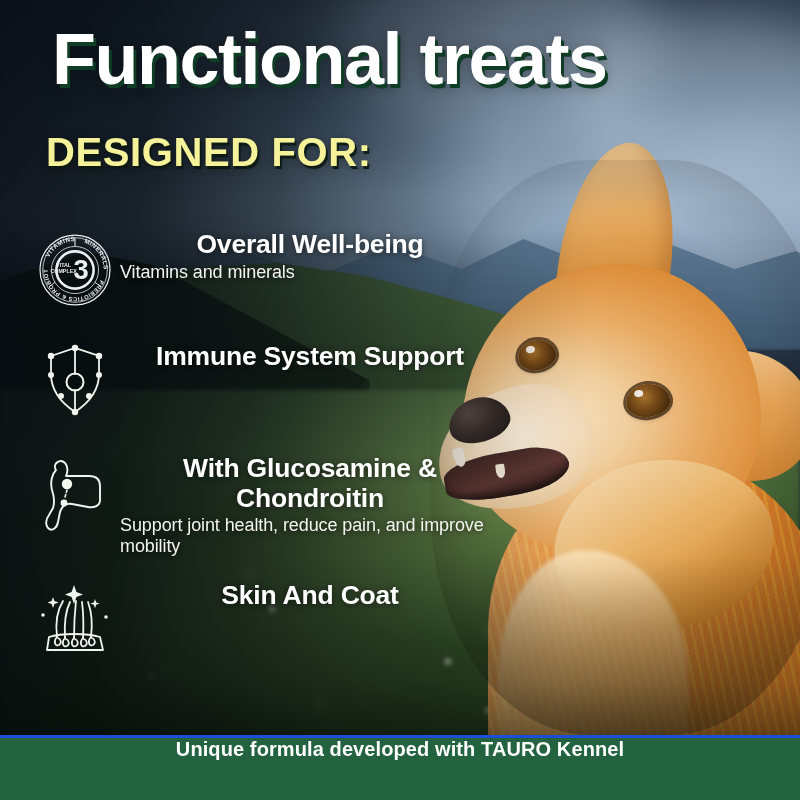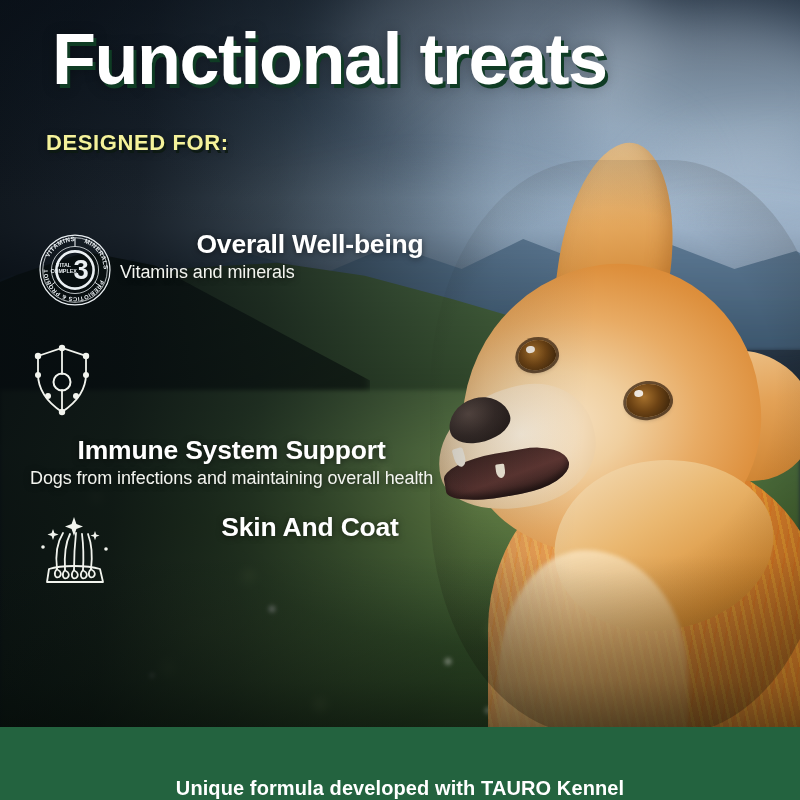--- a/index.html
+++ b/index.html
@@ -315,21 +315,21 @@
     color: #ffffff;
     text-shadow: 3px 4px 0 #0f3c24, 0 2px 14px rgba(0,0,0,.35);
     line-height: 1.05;
     white-space: nowrap;
   }
 
   .subhead {
     position: absolute;
     left: 46px;
     top: 130px;
-    font-size: 22px;
+    font-size: 40px;
     font-weight: 700;
     letter-spacing: 0.6px;
     color: #f5f29a;
     text-shadow: 2px 3px 0 rgba(12,26,18,.9), 0 2px 8px rgba(0,0,0,.4);
   }
 
   .features {
     position: absolute;
     left: 30px;
     top: 228px;
@@ -369,32 +369,32 @@
     font-weight: 400;
     color: #f3f4ef;
     line-height: 1.17;
     letter-spacing: -0.1px;
     text-shadow: 0 1px 6px rgba(0,0,0,.6);
     margin: 0;
   }
 
   
   .feature.f1 { margin-bottom: 22px; }
-  .feature.f2 { margin-bottom: 22px; flex-direction: column; }
+  .feature.f2 { margin-bottom: 22px; }
   .feature.f3 { margin-bottom: 22px; }
   .feature.f4 { margin-bottom: 0; }
 
   
   .footer {
     position: absolute;
     left: 0; right: 0; bottom: 0;
-    height: 73px;
+    height: 62px;
     background: #23633f;
     display: flex;
-    align-items: flex-end;
+    align-items: flex-start;
     justify-content: center;
   }
   .footer-text {
     font-size: 20px;
     font-weight: 700;
     color: #ffffff;
     letter-spacing: 0.1px;
   }
 </style>
 </head>
@@ -499,24 +499,40 @@
               <circle cx="8" cy="31" r="3.0"></circle>
               <circle cx="56" cy="31" r="3.0"></circle>
               <circle cx="18" cy="52" r="3.0"></circle>
               <circle cx="46" cy="52" r="3.0"></circle>
               <circle cx="32" cy="68" r="3.2"></circle>
             </g>
           </svg>
         </div>
         <div class="feature-text">
           <p class="feature-title">Immune System Support</p>
-          <p class="feature-desc">Dogs from infections and maintaining overall health</p>
         </div>
       </div>
 
+      <div class="feature f3">
+        <div class="feature-icon">
+          <svg width="66" height="80" viewBox="0 0 66 80" aria-hidden="true">
+            <path d="M14 14 C10 8 18 2 23 7 C26 10 26 16 24 20 L47 20 C55 20 58 24 58 30
+                     L58 44 C58 50 52 52 46 51 L30 48 C24 47 20 50 18 56
+                     L16 66 C15 72 10 76 6 72 C3 69 4 63 7 59 L11 52
+                     C13 46 12 40 10 34 C8 26 10 18 14 14 Z" fill="none" stroke="#f2f4ee" stroke-width="1.9" stroke-linejoin="round"></path>
+            <circle cx="25" cy="28" r="5.2" fill="#f2f4ee"></circle>
+            <circle cx="22" cy="47" r="3.4" fill="#f2f4ee"></circle>
+            <line x1="25" y1="34" x2="22.5" y2="43" stroke="#f2f4ee" stroke-width="1.6" stroke-dasharray="2.4 2.4" stroke-linecap="round"></line>
+          </svg>
+        </div>
+        <div class="feature-text">
+          <p class="feature-title">With Glucosamine &amp; Chondroitin</p>
+          <p class="feature-desc">Support joint health, reduce pain, and improve mobility</p>
+        </div>
+      </div>
 
       <div class="feature f4">
         <div class="feature-icon">
           <svg width="76" height="70" viewBox="0 0 76 70" aria-hidden="true">
             <g fill="none" stroke="#f2f4ee" stroke-width="1.8" stroke-linecap="round">
               <path d="M20 54 C18 38 21 26 26 18"></path>
               <path d="M28 55 C27 38 29 27 33 19"></path>
               <path d="M37 55 C37 38 38 27 39 18"></path>
               <path d="M46 55 C47 38 46 27 45 19"></path>
               <path d="M54 54 C56 38 54 27 51 19"></path>

